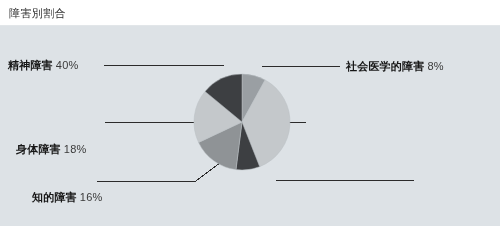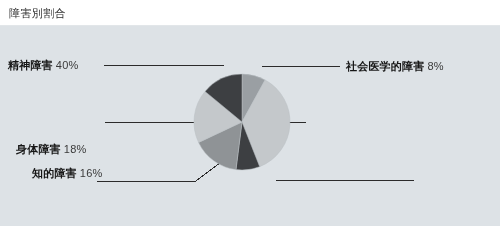--- a/index.html
+++ b/index.html
@@ -116,21 +116,21 @@
     </svg>
 
     <div class="label left" style="left:8px; top:32px;">
       <span class="name">精神障害</span><span class="pct">40%</span>
     </div>
 
     <div class="label left" style="left:16px; top:72px;margin-top:44px;">
       <span class="name">身体障害</span><span class="pct">18%</span>
     </div>
 
-    <div class="label left" style="left:32px; top:140px;">
+    <div class="label left" style="left:32px; top:164px;">
       <span class="name">知的障害</span><span class="pct">16%</span>
     </div>
 
     <div class="label right" style="left:346px; top:33px;">
       <span class="name">社会医学的障害</span><span class="pct">8%</span>
     </div>
 
 
 
   </div>

